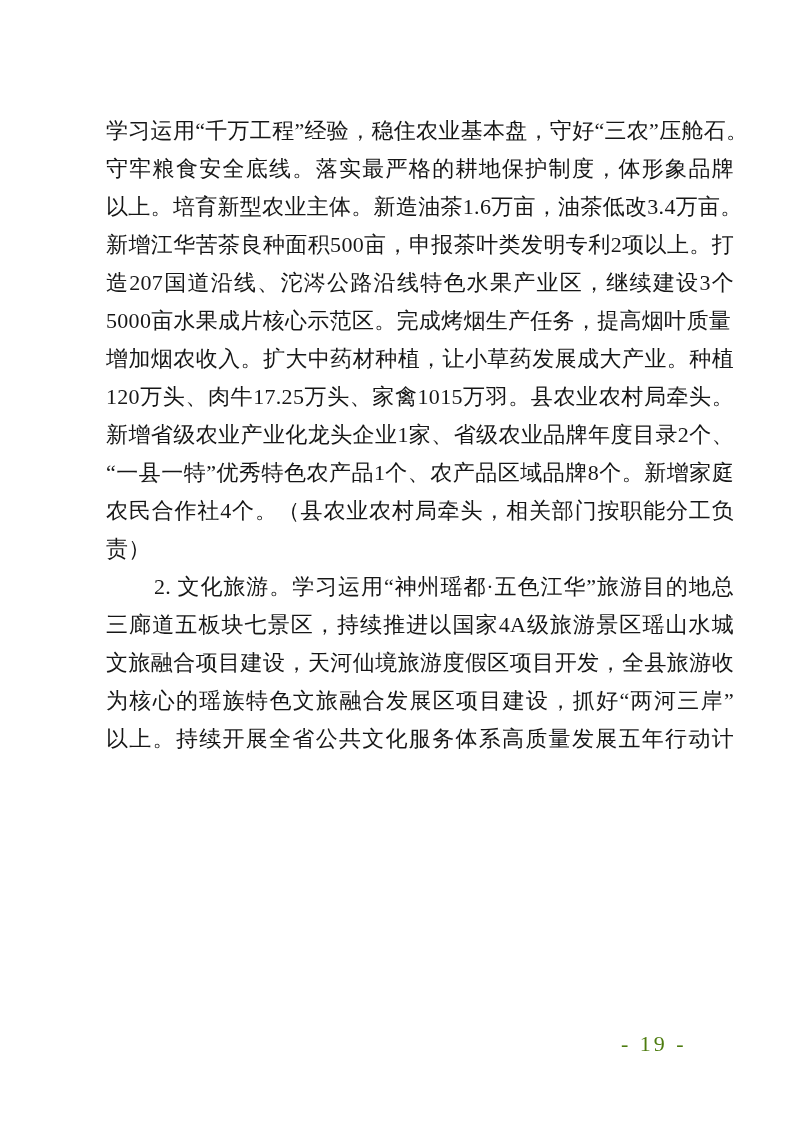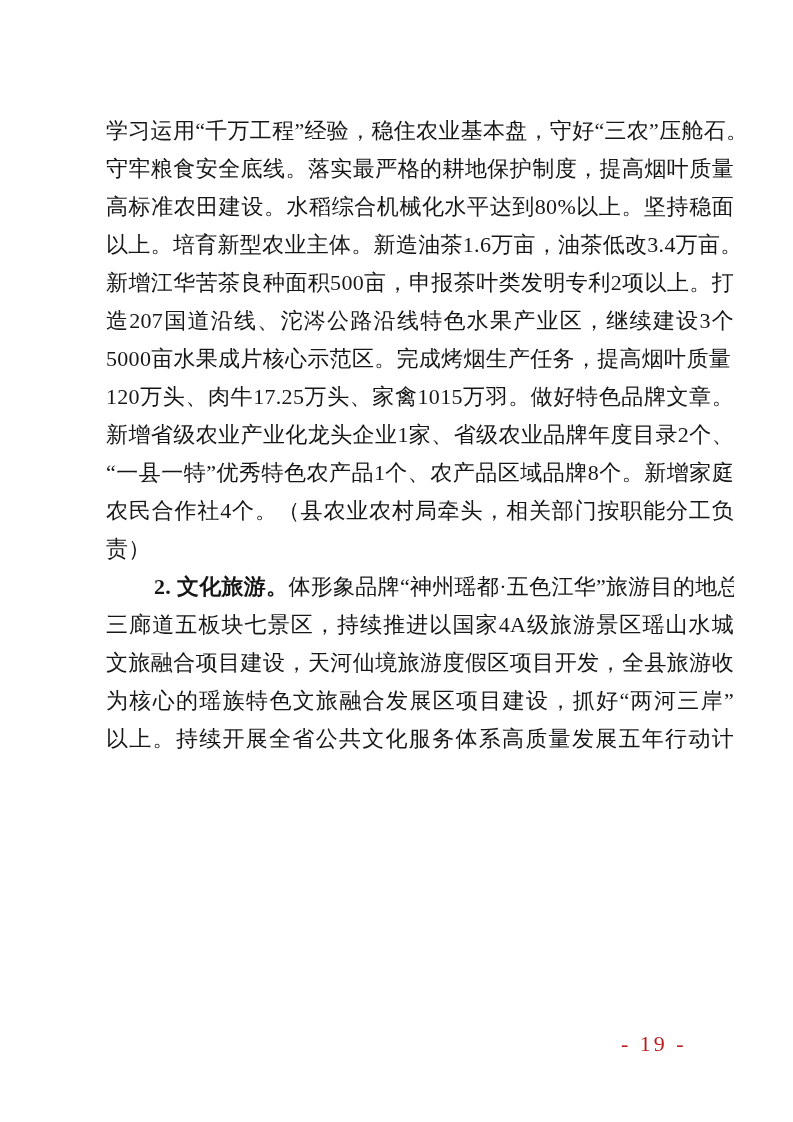--- a/index.html
+++ b/index.html
@@ -33,49 +33,49 @@
     letter-spacing: 0.3px;
   }
   .line.noj {
     text-align: left;
     text-align-last: left;
   }
   .line.ind {
     padding-left: 48px;
   }
   .seg { color: #161616; }
-  .seg.bold { font-weight: 700; }
+  .seg.bold { font-weight: 400; }
   .seg.kai { font-weight: 400; }
   .page-number {
     position: absolute;
     left: 621px;
     top: 1031px;
     font-size: 22px;
     letter-spacing: 3px;
-    color: #b91c1c;
+    color: #4d7c0f;
     white-space: nowrap;
   }
 </style>
 </head>
 <body>
 
 <div class="sheet">
   <div class="text-block">
       <div class="line"><span class="seg normal">学习运用“千万工程”经验，稳住农业基本盘，守好“三农”压舱石。</span></div>
-      <div class="line"><span class="seg normal">守牢粮食安全底线。落实最严格的耕地保护制度，提高烟叶质量</span></div>
-      <div class="line"><span class="seg normal">高标准农田建设。水稻综合机械化水平达到80%以上。坚持稳面</span></div>
+      <div class="line"><span class="seg normal">守牢粮食安全底线。落实最严格的耕地保护制度，体形象品牌</span></div>
       <div class="line"><span class="seg normal">以上。培育新型农业主体。新造油茶1.6万亩，油茶低改3.4万亩。</span></div>
       <div class="line"><span class="seg normal">新增江华苦茶良种面积500亩，申报茶叶类发明专利2项以上。打</span></div>
       <div class="line"><span class="seg normal">造207国道沿线、沱涔公路沿线特色水果产业区，继续建设3个</span></div>
       <div class="line"><span class="seg normal">5000亩水果成片核心示范区。完成烤烟生产任务，提高烟叶质量，</span></div>
-      <div class="line"><span class="seg normal">120万头、肉牛17.25万头、家禽1015万羽。做好特色品牌文章。</span></div>
+      <div class="line"><span class="seg normal">增加烟农收入。扩大中药材种植，让小草药发展成大产业。种植</span></div>
+      <div class="line"><span class="seg normal">120万头、肉牛17.25万头、家禽1015万羽。县农业农村局牵头。</span></div>
       <div class="line"><span class="seg normal">新增省级农业产业化龙头企业1家、省级农业品牌年度目录2个、</span></div>
       <div class="line"><span class="seg normal">“一县一特”优秀特色农产品1个、农产品区域品牌8个。新增家庭</span></div>
       <div class="line"><span class="seg normal">农民合作社4个。</span><span class="seg kai">（县农业农村局牵头，相关部门按职能分工负</span></div>
       <div class="line noj"><span class="seg kai">责）</span></div>
-      <div class="line ind"><span class="seg bold">2. 文化旅游。</span><span class="seg normal">体形象品牌“神州瑶都·五色江华”旅游目的地总</span></div>
+      <div class="line ind"><span class="seg bold">2. 文化旅游。</span><span class="seg normal">学习运用“神州瑶都·五色江华”旅游目的地总</span></div>
       <div class="line"><span class="seg normal">三廊道五板块七景区，持续推进以国家4A级旅游景区瑶山水城</span></div>
       <div class="line"><span class="seg normal">文旅融合项目建设，天河仙境旅游度假区项目开发，全县旅游收</span></div>
       <div class="line"><span class="seg normal">为核心的瑶族特色文旅融合发展区项目建设，抓好“两河三岸”</span></div>
       <div class="line"><span class="seg normal">以上。持续开展全省公共文化服务体系高质量发展五年行动计</span></div>
     </div>
   <div class="page-number">- 19 -</div>
 </div>
 
 </body></html>

